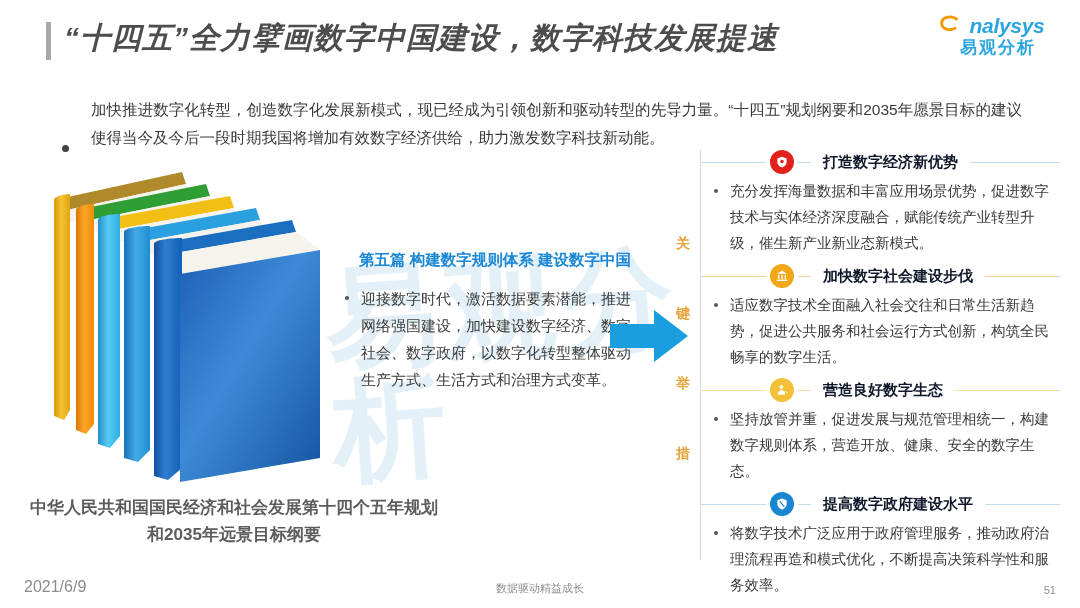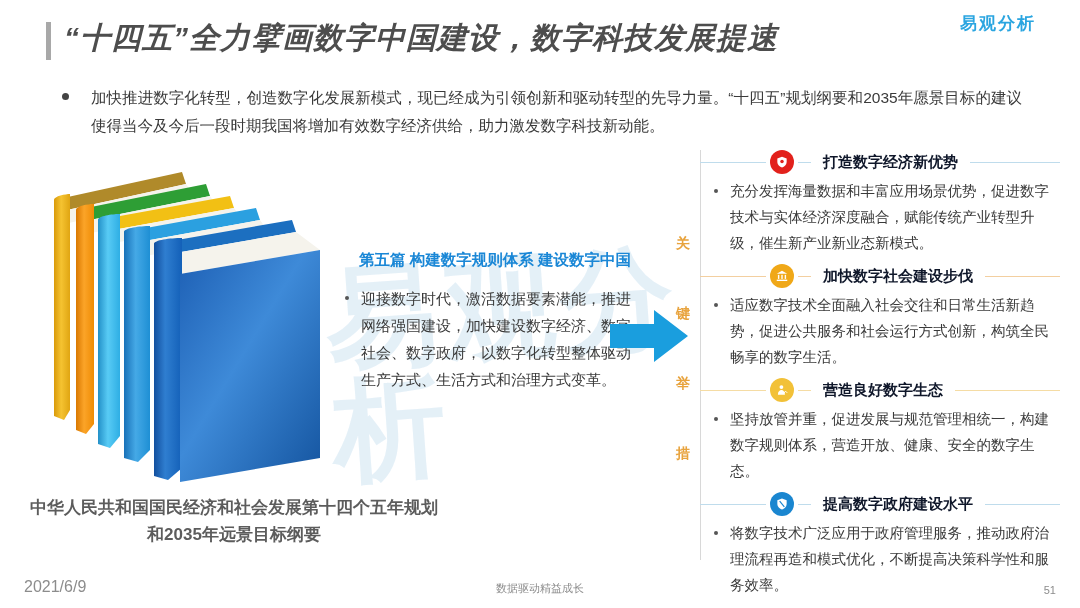--- a/index.html
+++ b/index.html
@@ -106,25 +106,25 @@
     font-weight: bold;
     color: #2aa5e0;
     letter-spacing: 2px;
     line-height: 20px;
   }
 
   
   .intro {
     position: absolute;
     left: 62px;
-    top: 84px;
+    top: 96px;
     width: 960px;
     z-index: 3;
     display: flex;
-    align-items: flex-start;
+    align-items: flex-end;
   }
   .intro-dot {
     width: 7px;
     height: 7px;
     border-radius: 50%;
     background: #444;
     margin-top: 9px;
     margin-right: 22px;
     flex: none;
   }
@@ -330,20 +330,26 @@
 
 <div id="slide">
 
   <div class="watermark-sub"></div>
   <div class="watermark">易观分析</div>
 
   <div class="title-bar"></div>
   <div class="slide-title">“十四五”全力擘画数字中国建设，数字科技发展提速</div>
 
   <div class="logo">
+    <div class="logo-en">
+      <svg class="logo-swoosh" viewBox="0 0 24 24">
+        <path d="M20 6 C12 1, 2 4, 2 11 C2 18, 12 21, 18 17" fill="none" stroke="#f39800" stroke-width="3.4" stroke-linecap="round"></path>
+      </svg>
+      <span style="padding-left:18px">nalysys</span>
+    </div>
     <div class="logo-cn">易观分析</div>
   </div>
 
   <div class="intro">
     <span class="intro-dot"></span>
     <span class="intro-text">加快推进数字化转型，创造数字化发展新模式，现已经成为引领创新和驱动转型的先导力量。“十四五”规划纲要和2035年愿景目标的建议使得当今及今后一段时期我国将增加有效数字经济供给，助力激发数字科技新动能。</span>
   </div>
 
   <svg class="books" viewBox="0 0 300 330">
     <defs>

